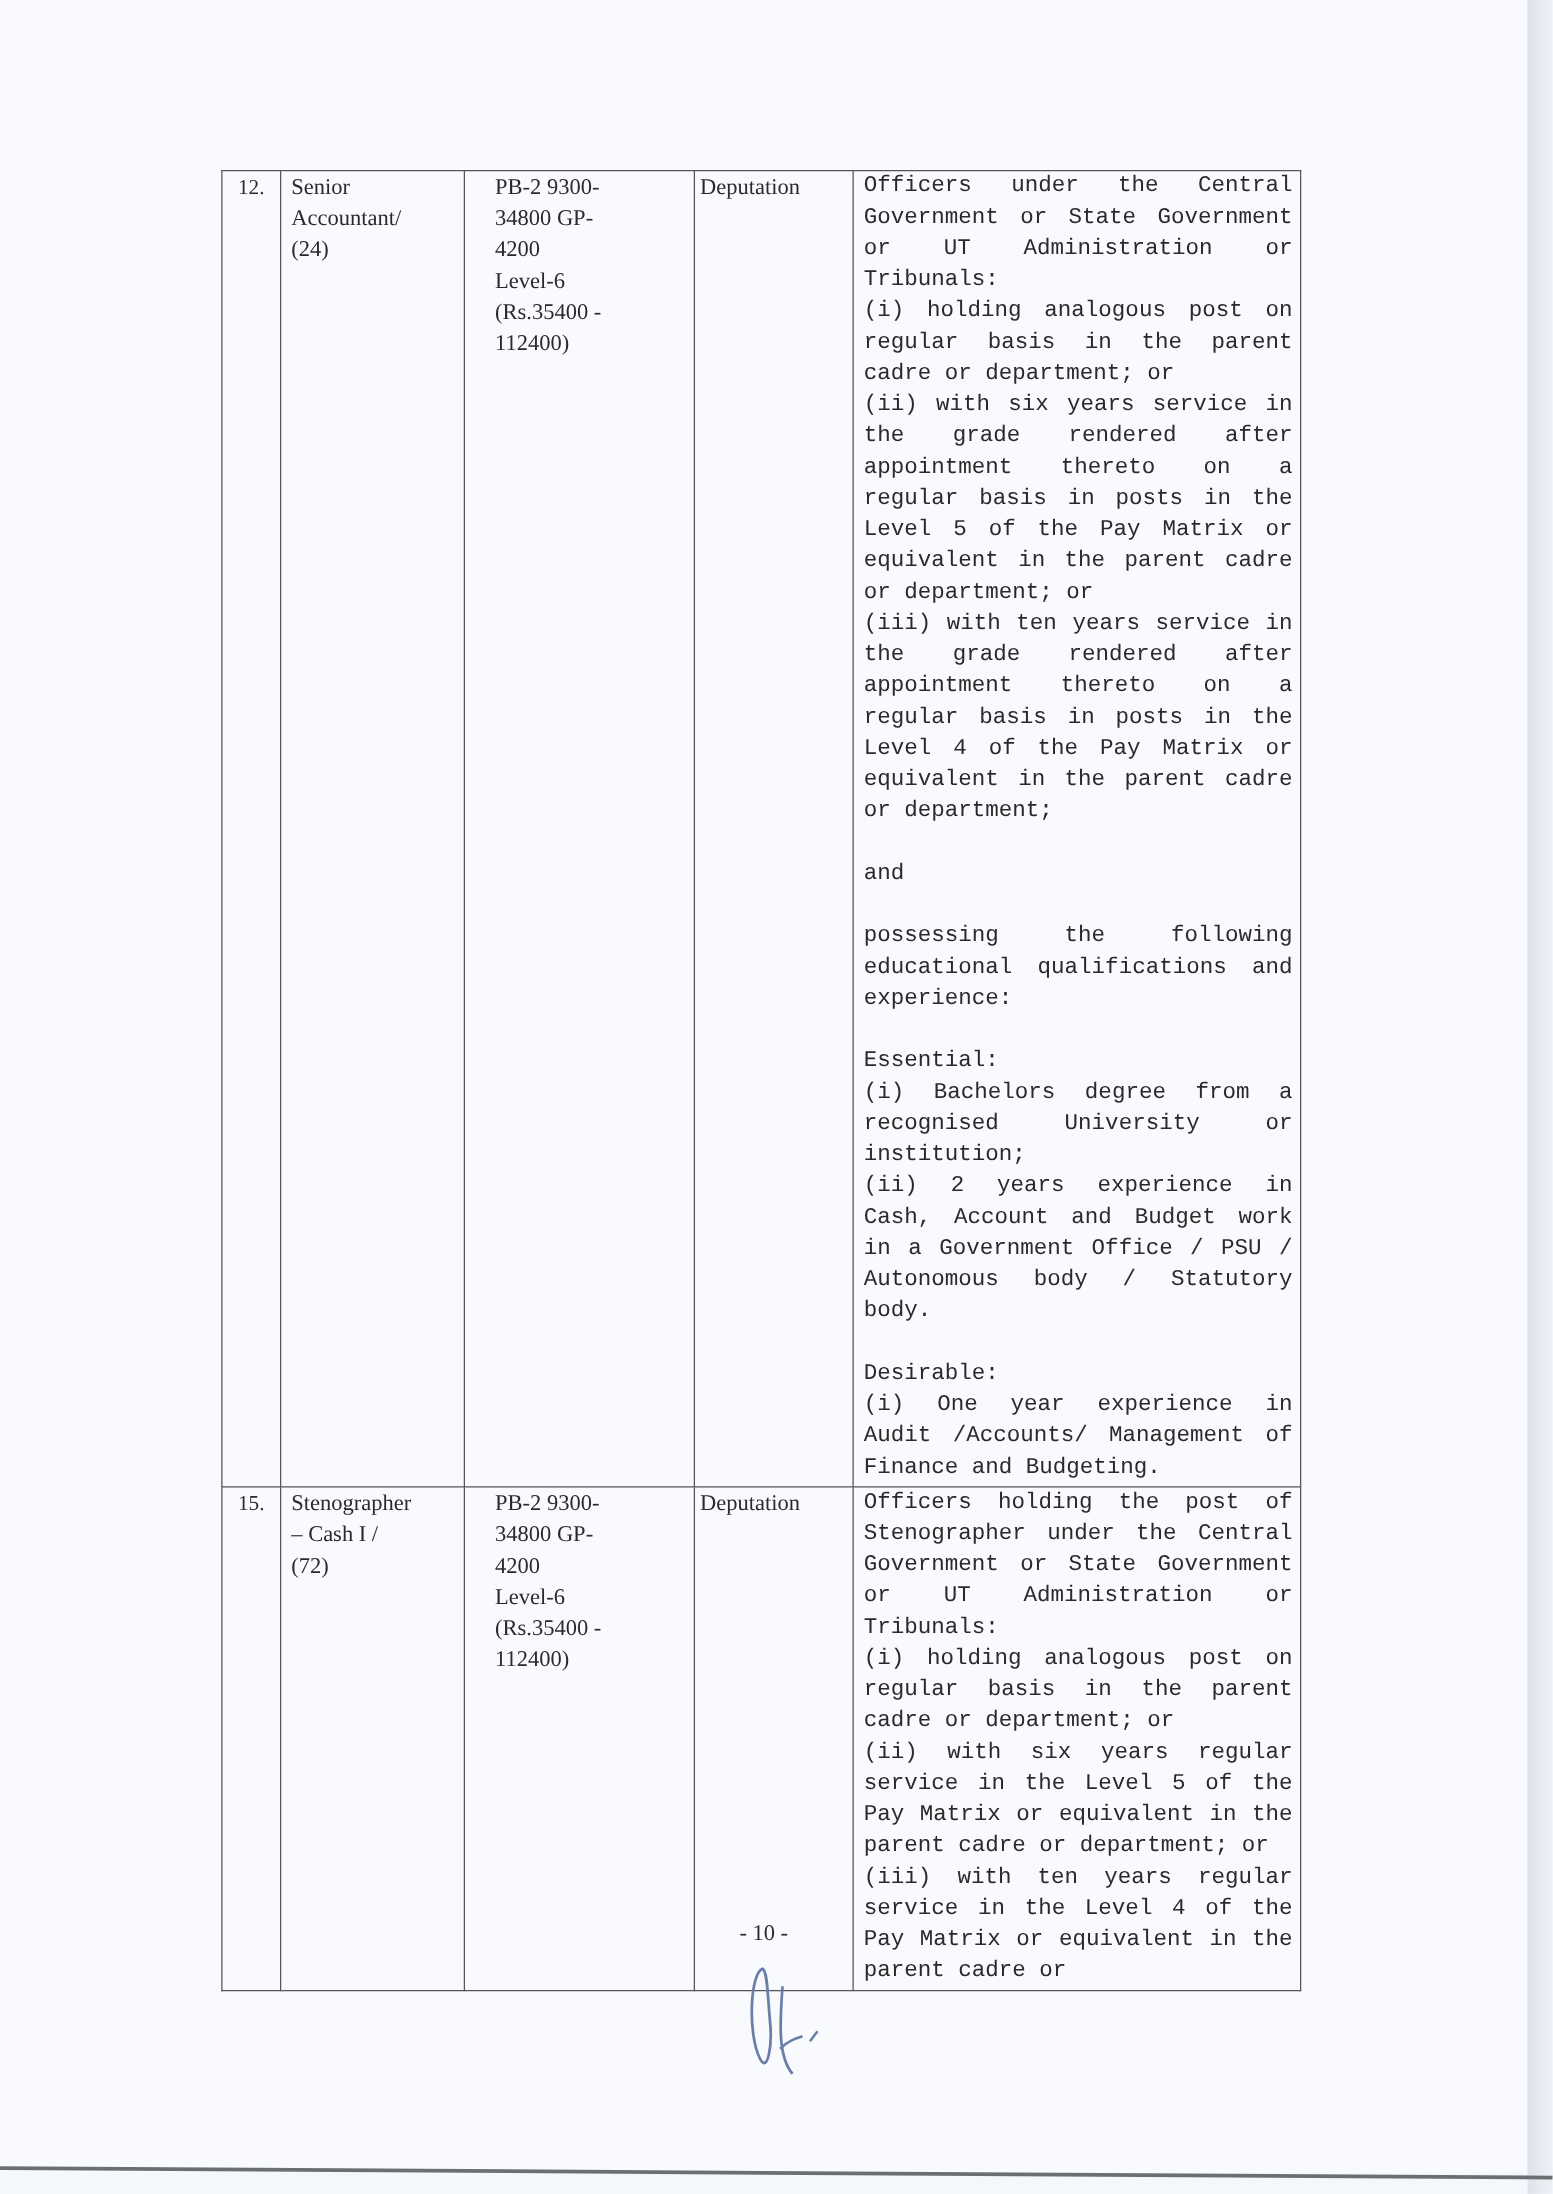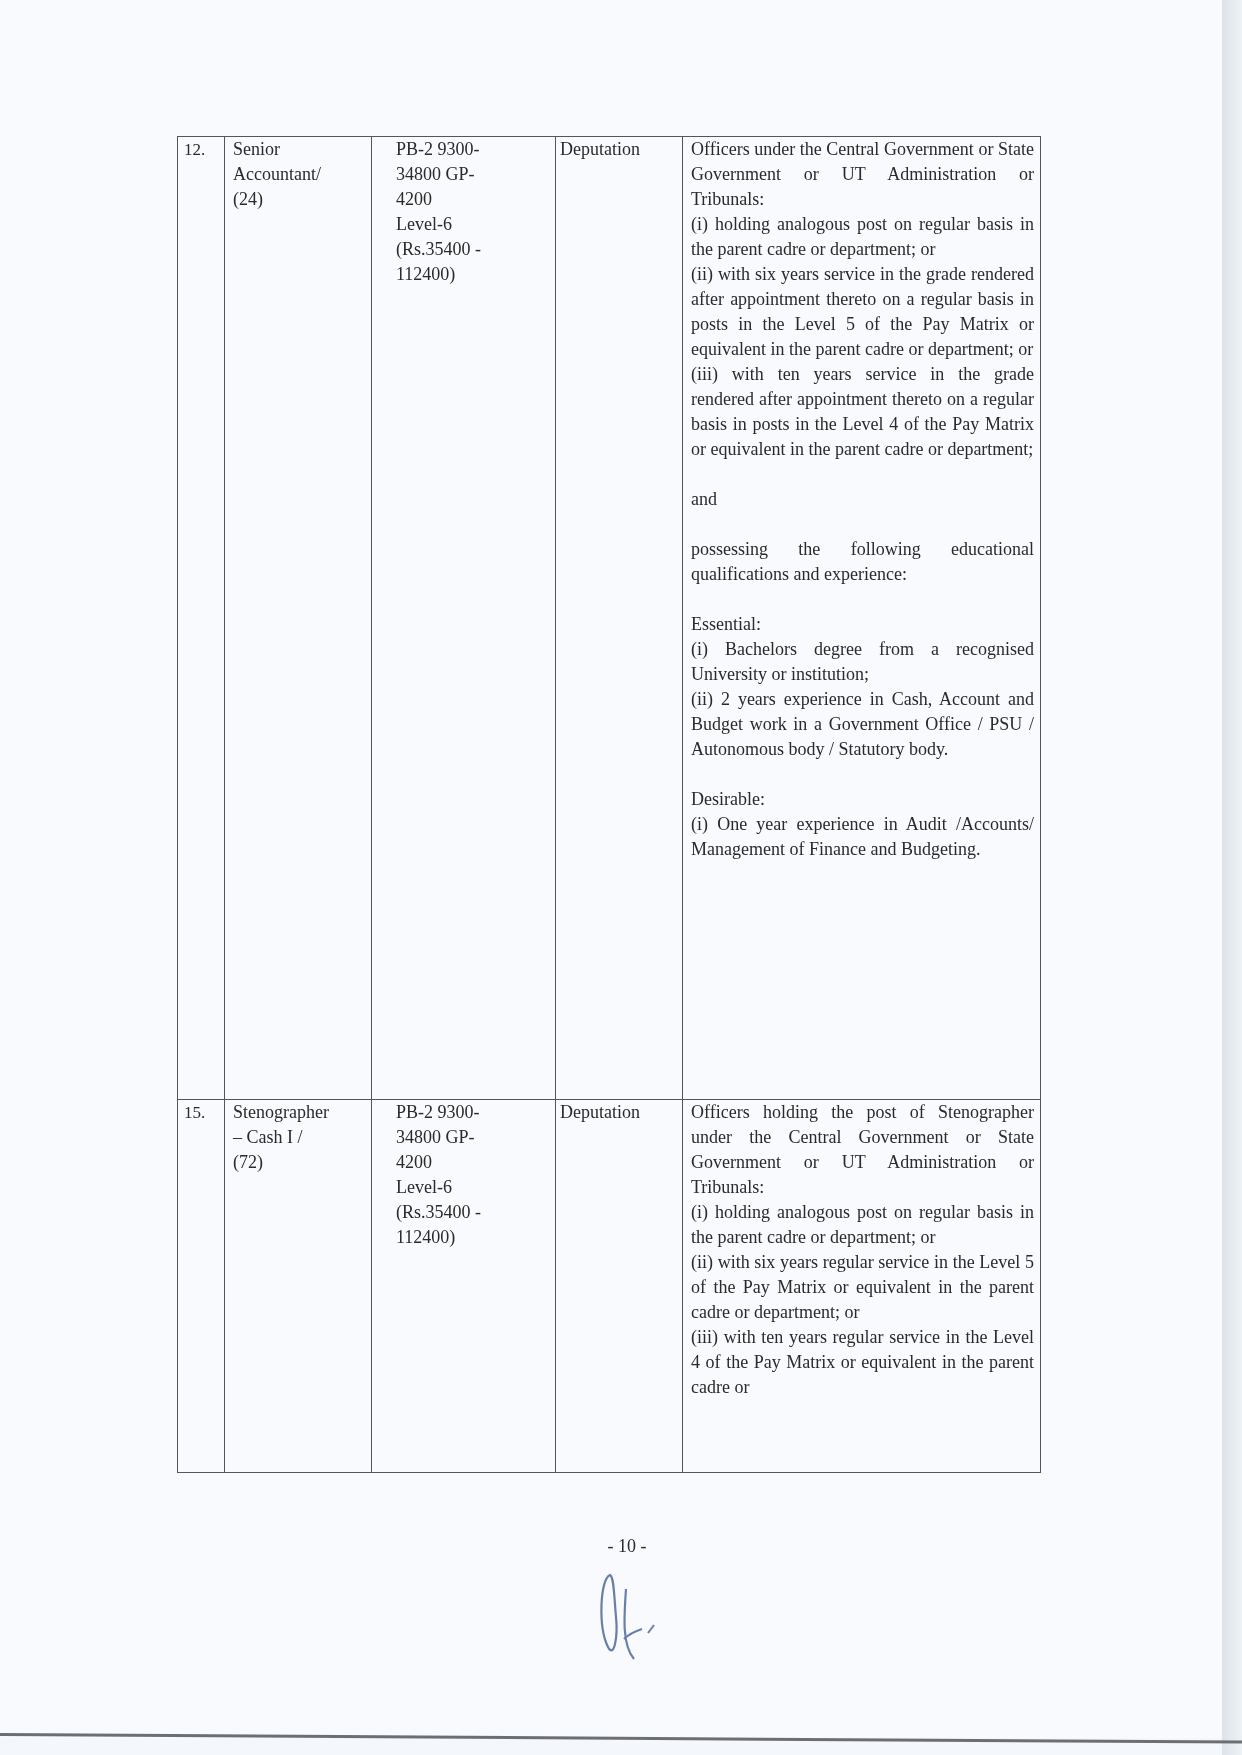--- a/index.html
+++ b/index.html
@@ -27,30 +27,30 @@
     font-size:18px; line-height:25px;
   }
   table.posts td {
     border:1.5px solid #555; vertical-align:top; padding:0 6px 2px 8px;
   }
   col.c-sno { width:47px; }
   col.c-post { width:147px; }
   col.c-pay { width:184px; }
   col.c-method { width:127px; }
   col.c-elig { width:358px; }
-  .sno { font-size:17px; padding-left:6px !important; }
+  .sno { font-size:17px; padding-left:6px !important;text-align:center; }
   .row12 td { height:960px; }
   .row13 td { height:370px; }
   .method { padding-left:4px !important; }
   .pay { padding-left:24px !important;font-family:Liberation Serif, serif; }
-  .elig { text-align:justify; padding-left:8px !important; padding-right:6px !important; }
+  .elig { text-align:justify; padding-left:8px !important; padding-right:6px !important;font-family:Liberation Mono, monospace; }
   .elig p { margin:0; }
   .elig .gap { height:25px; }
   .pageno {
-    position:absolute; left:16px; width:1222px; top:1536px; text-align:center;
+    position:absolute; left:0; width:1222px; top:1536px; text-align:center;
     font-size:18px;
   }
   .signature { position:absolute; left:588px; top:1567px; width:70px; height:100px; }
 </style>
 </head>
 <body>
 
 <div class="page"></div>
 <div class="page-edge-right"></div>
 <div class="page-edge-bottom"></div>

